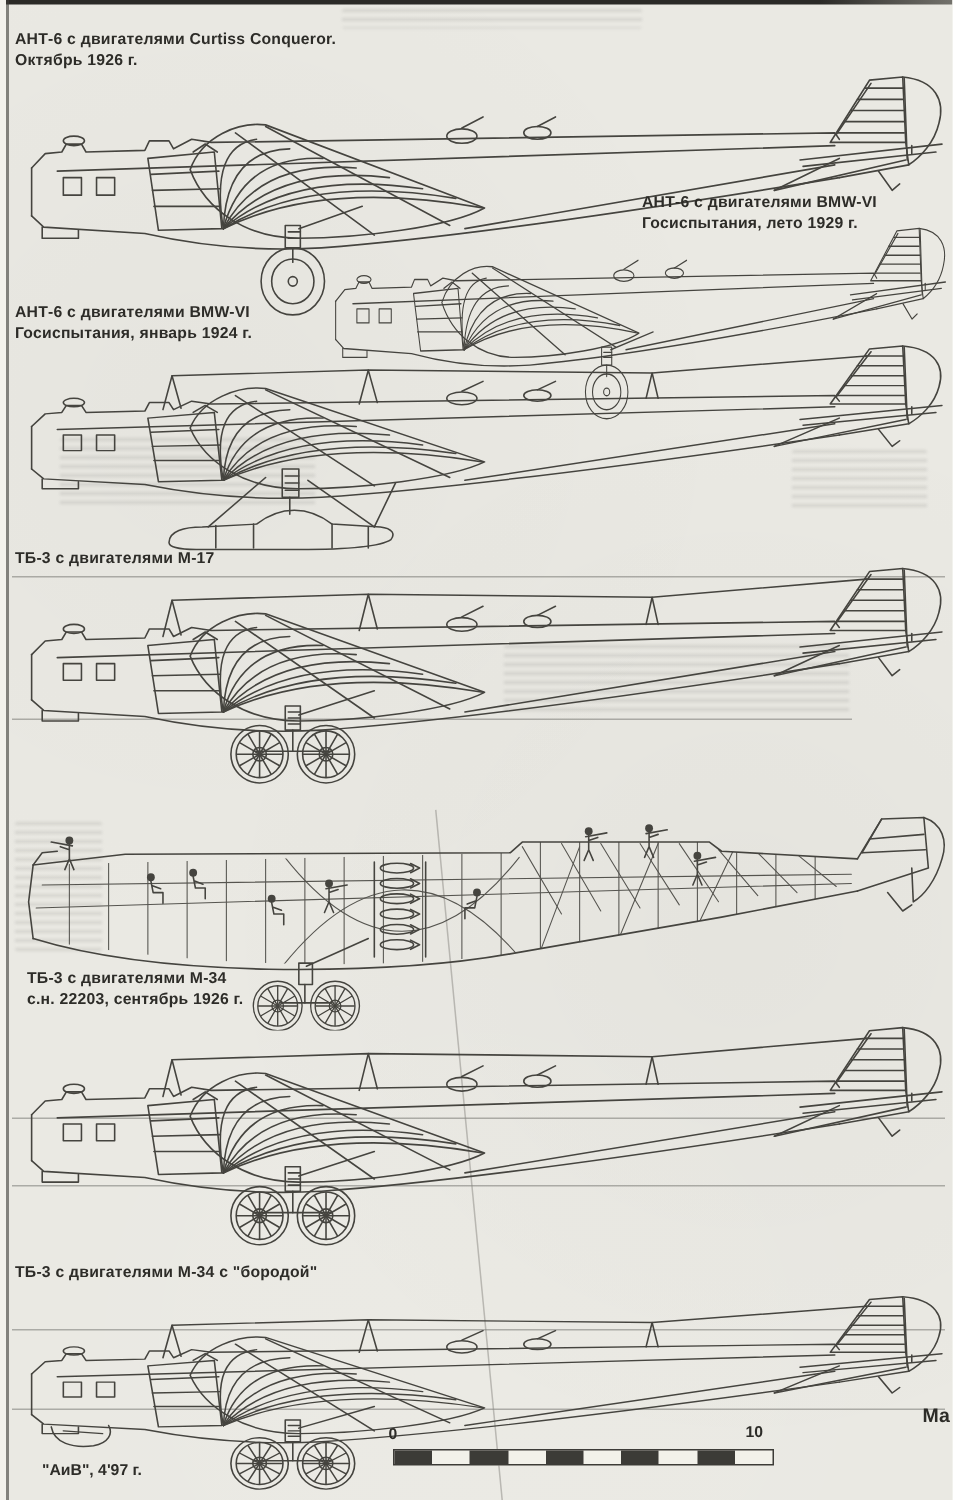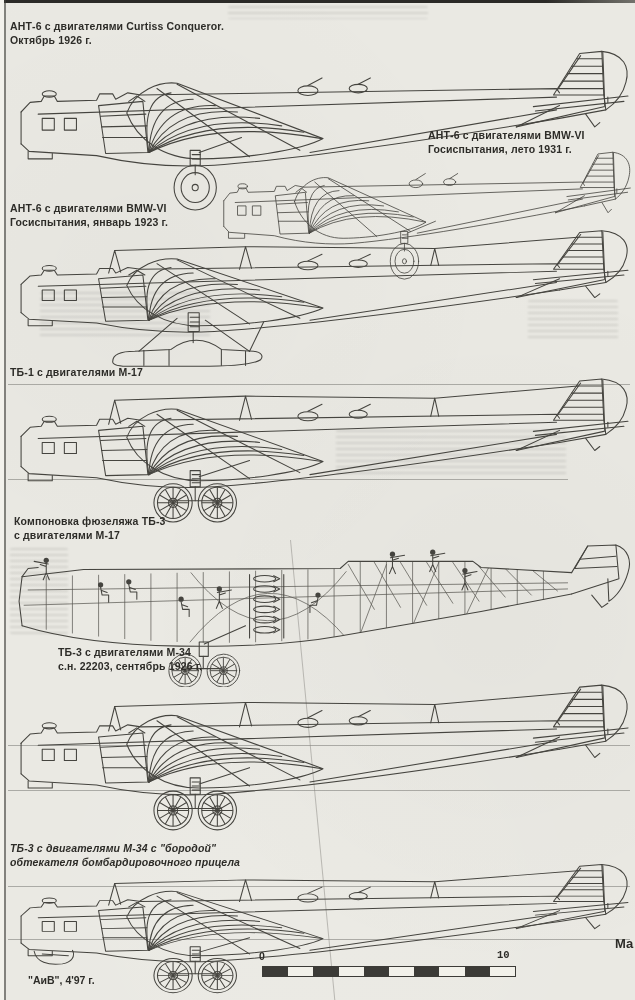--- a/index.html
+++ b/index.html
@@ -201,57 +201,53 @@
   </div>
   <div class="fig" style="left:8px;top:46px;width:624px;height:165px;">
     <svg viewBox="0 0 620 155" preserveAspectRatio="none">
       <use href="#plane-base"></use>
       <use href="#gear-disc"></use>
     </svg>
   </div>
 
   <div class="caption" style="left:428px;top:129px;">
     <span class="cl">АНТ-6 с двигателями BMW-VI</span>
-    <span class="cl">Госиспытания, лето 1931 г.</span>
+    <span class="cl">Госиспытания, лето 1929 г.</span>
   </div>
   <div class="fig" style="left:215px;top:148px;width:418px;height:132px;">
     <svg viewBox="0 0 620 155" preserveAspectRatio="none">
       <use href="#plane-base"></use>
       <use href="#gear-disc" transform="translate(95,0)"></use>
     </svg>
   </div>
 
   <div class="caption" style="left:10px;top:202px;">
     <span class="cl">АНТ-6 с двигателями BMW-VI</span>
-    <span class="cl">Госиспытания, январь 1923 г.</span>
+    <span class="cl">Госиспытания, январь 1924 г.</span>
   </div>
   <div class="fig" style="left:8px;top:226px;width:624px;height:146px;">
     <svg viewBox="0 0 620 155" preserveAspectRatio="none">
       <use href="#plane-base"></use>
       <use href="#masts"></use>
       <use href="#gear-ski"></use>
     </svg>
   </div>
 
   <div class="caption" style="left:10px;top:366px;">
-    <span class="cl">ТБ-1 с двигателями М-17</span>
+    <span class="cl">ТБ-3 с двигателями М-17</span>
     <span class="cl"></span>
   </div>
   <div class="fig" style="left:8px;top:374px;width:624px;height:156px;">
     <svg viewBox="0 0 620 155" preserveAspectRatio="none">
       <use href="#plane-base"></use>
       <use href="#masts"></use>
       <use href="#gear-bogie"></use>
     </svg>
   </div>
 
-  <div class="caption" style="left:14px;top:515px;">
-    <span class="cl">Компоновка фюзеляжа ТБ-3</span>
-    <span class="cl">с двигателями М-17</span>
-  </div>
   <div class="fig" style="left:8px;top:544px;width:624px;height:143px;">
     <svg viewBox="0 0 620 140" preserveAspectRatio="none">
       <defs>
         <clipPath id="fusclip">
           <path d="M14,32 L330,24 L338,17 L462,17 L470,23 L560,28 L560,49 L470,66 L330,90 C240,101 120,99 14,80 Z"></path>
         </clipPath>
       </defs>
       <g>
         <path d="M14,32 L75,25 L330,24 L338,17 L462,17 L470,23 L560,28"></path>
         <path d="M14,80 C60,94 120,99 170,100 C240,101 290,97 330,90 L470,66 L560,49"></path>
@@ -336,49 +332,48 @@
         <rect x="190" y="96" width="9" height="14"></rect>
         <line x1="194" y1="110" x2="194" y2="122"></line>
         <line x1="195" y1="98" x2="236" y2="80"></line>
         <line x1="178" y1="122" x2="212" y2="122"></line>
         <use href="#spoked-wheel" transform="translate(176,124) scale(0.85)"></use>
         <use href="#spoked-wheel" transform="translate(214,124) scale(0.85)"></use>
       </g>
     </svg>
   </div>
 
-  <div class="caption" style="left:18px;top:646px;margin-left:40px;">
+  <div class="caption" style="left:18px;top:646px;">
     <span class="cl">ТБ-3 с двигателями М-34</span>
     <span class="cl">с.н. 22203, сентябрь 1926 г.</span>
   </div>
   <div class="fig" style="left:8px;top:680px;width:624px;height:158px;">
     <svg viewBox="0 0 620 155" preserveAspectRatio="none">
       <use href="#plane-base"></use>
       <use href="#masts"></use>
       <use href="#gear-bogie"></use>
     </svg>
   </div>
 
-  <div class="caption" style="left:10px;top:842px;font-style:italic;">
+  <div class="caption" style="left:10px;top:842px;">
     <span class="cl">ТБ-3 с двигателями  М-34  с  "бородой"</span>
-    <span class="cl">обтекателя бомбардировочного прицела</span>
   </div>
   <div class="fig" style="left:8px;top:860px;width:624px;height:140px;">
     <svg viewBox="0 0 620 155" preserveAspectRatio="none">
       <use href="#plane-base"></use>
       <use href="#masts"></use>
       <use href="#beard"></use>
       <use href="#gear-bogie"></use>
     </svg>
   </div>
 
   <div class="footer-credit">"АиВ", 4'97 г.</div>
 
   <div class="scale-num" style="left:259px;top:950px;">0</div>
-  <div class="scale-num" style="left:497px;top:949px;font-family:Liberation Mono, monospace;">10</div>
+  <div class="scale-num" style="left:497px;top:949px;">10</div>
   <div class="scale-bar">
     <div class="seg dark"></div>
     <div class="seg"></div>
     <div class="seg dark"></div>
     <div class="seg"></div>
     <div class="seg dark"></div>
     <div class="seg"></div>
     <div class="seg dark"></div>
     <div class="seg"></div>
     <div class="seg dark"></div>

